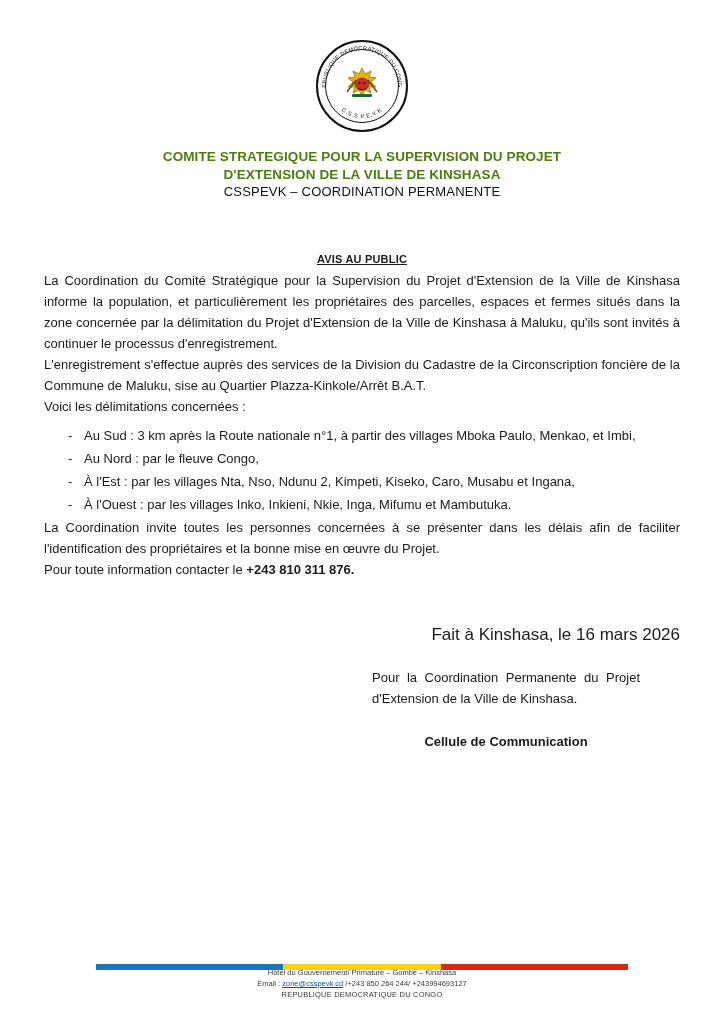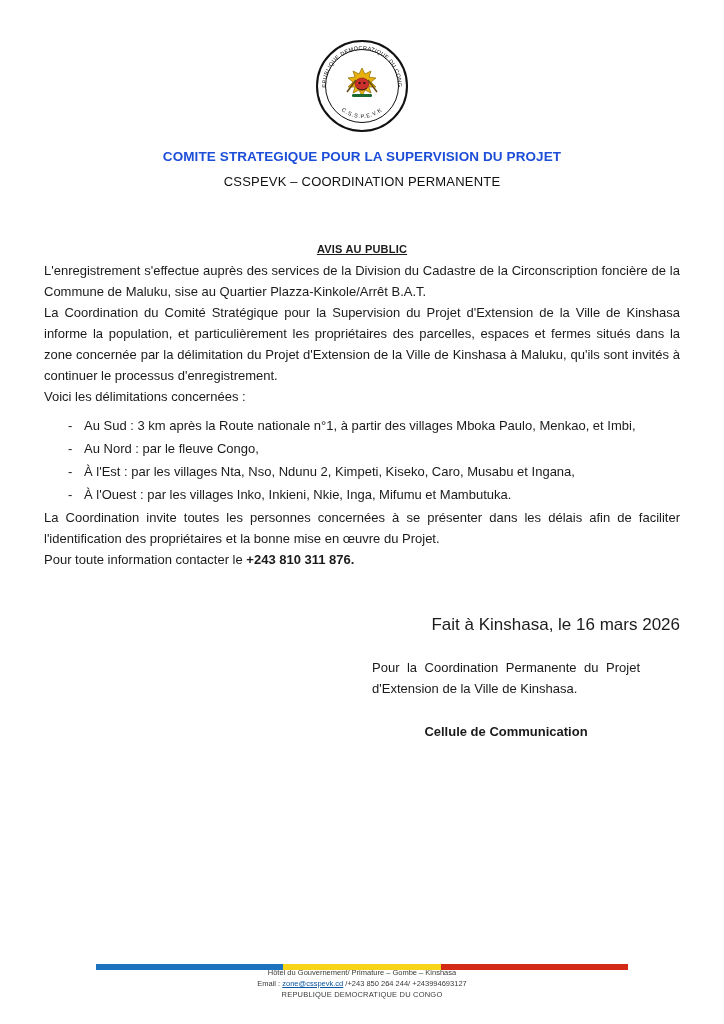--- a/index.html
+++ b/index.html
@@ -69,26 +69,25 @@
   .header {
     text-align: center;
     margin-top: 16px;
   }
   .header .line1,
   .header .line2 {
     font-weight: bold;
     font-size: 13.5px;
     letter-spacing: .1px;
     line-height: 18px;
-    color: #1d4ed8;
+    color: #4d7c0f;
   }
   .header .line3 {
     font-size: 13px;
     letter-spacing: .2px;
-    margin-top: 8px;
     color: #111;
   }
 
   
   .content {
     margin: 0 44px;
     font-size: 13px;
     line-height: 21px;
     color: #1b1b1b;
   }
@@ -212,30 +211,31 @@
         <path d="M19 26 Q24 30 29 26" stroke="#111" stroke-width="0.8" fill="none"></path>
         <rect x="14" y="32" width="20" height="3" rx="1.2" fill="#1b6b2e"></rect>
         <path d="M9 30 L18 18" stroke="#6b4a12" stroke-width="1.6"></path>
         <path d="M39 30 L30 18" stroke="#6b4a12" stroke-width="1.6"></path>
       </svg>
     </div>
   </div>
 
   <div class="header">
     <div class="line1">COMITE STRATEGIQUE POUR LA SUPERVISION DU PROJET</div>
+    <div class="line2">D'EXTENSION DE LA VILLE DE KINSHASA</div>
     <div class="line3">CSSPEVK – COORDINATION PERMANENTE</div>
   </div>
 
   <div class="content">
 
     <div class="avis-title">AVIS AU PUBLIC</div>
 
+    <p class="para p1">La Coordination du Comité Stratégique pour la Supervision du Projet d'Extension de la Ville de Kinshasa informe la population, et particulièrement les propriétaires des parcelles, espaces et fermes situés dans la zone concernée par la délimitation du Projet d'Extension de la Ville de Kinshasa à Maluku, qu'ils sont invités à continuer le processus d'enregistrement.</p>
+
     <p class="para p2">L'enregistrement s'effectue auprès des services de la Division du Cadastre de la Circonscription foncière de la Commune de Maluku, sise au Quartier Plazza-Kinkole/Arrêt B.A.T.</p>
-
-    <p class="para p1">La Coordination du Comité Stratégique pour la Supervision du Projet d'Extension de la Ville de Kinshasa informe la population, et particulièrement les propriétaires des parcelles, espaces et fermes situés dans la zone concernée par la délimitation du Projet d'Extension de la Ville de Kinshasa à Maluku, qu'ils sont invités à continuer le processus d'enregistrement.</p>
 
     <p class="para p3">Voici les délimitations concernées :</p>
 
     <ul class="delims">
       <li>Au Sud : 3 km après la Route nationale n°1, à partir des villages Mboka Paulo, Menkao, et Imbi,</li>
       <li>Au Nord : par le fleuve Congo,</li>
       <li>À l'Est : par les villages Nta, Nso, Ndunu 2, Kimpeti, Kiseko, Caro, Musabu et Ingana,</li>
       <li>À l'Ouest : par les villages Inko, Inkieni, Nkie, Inga, Mifumu et Mambutuka.</li>
     </ul>
 

